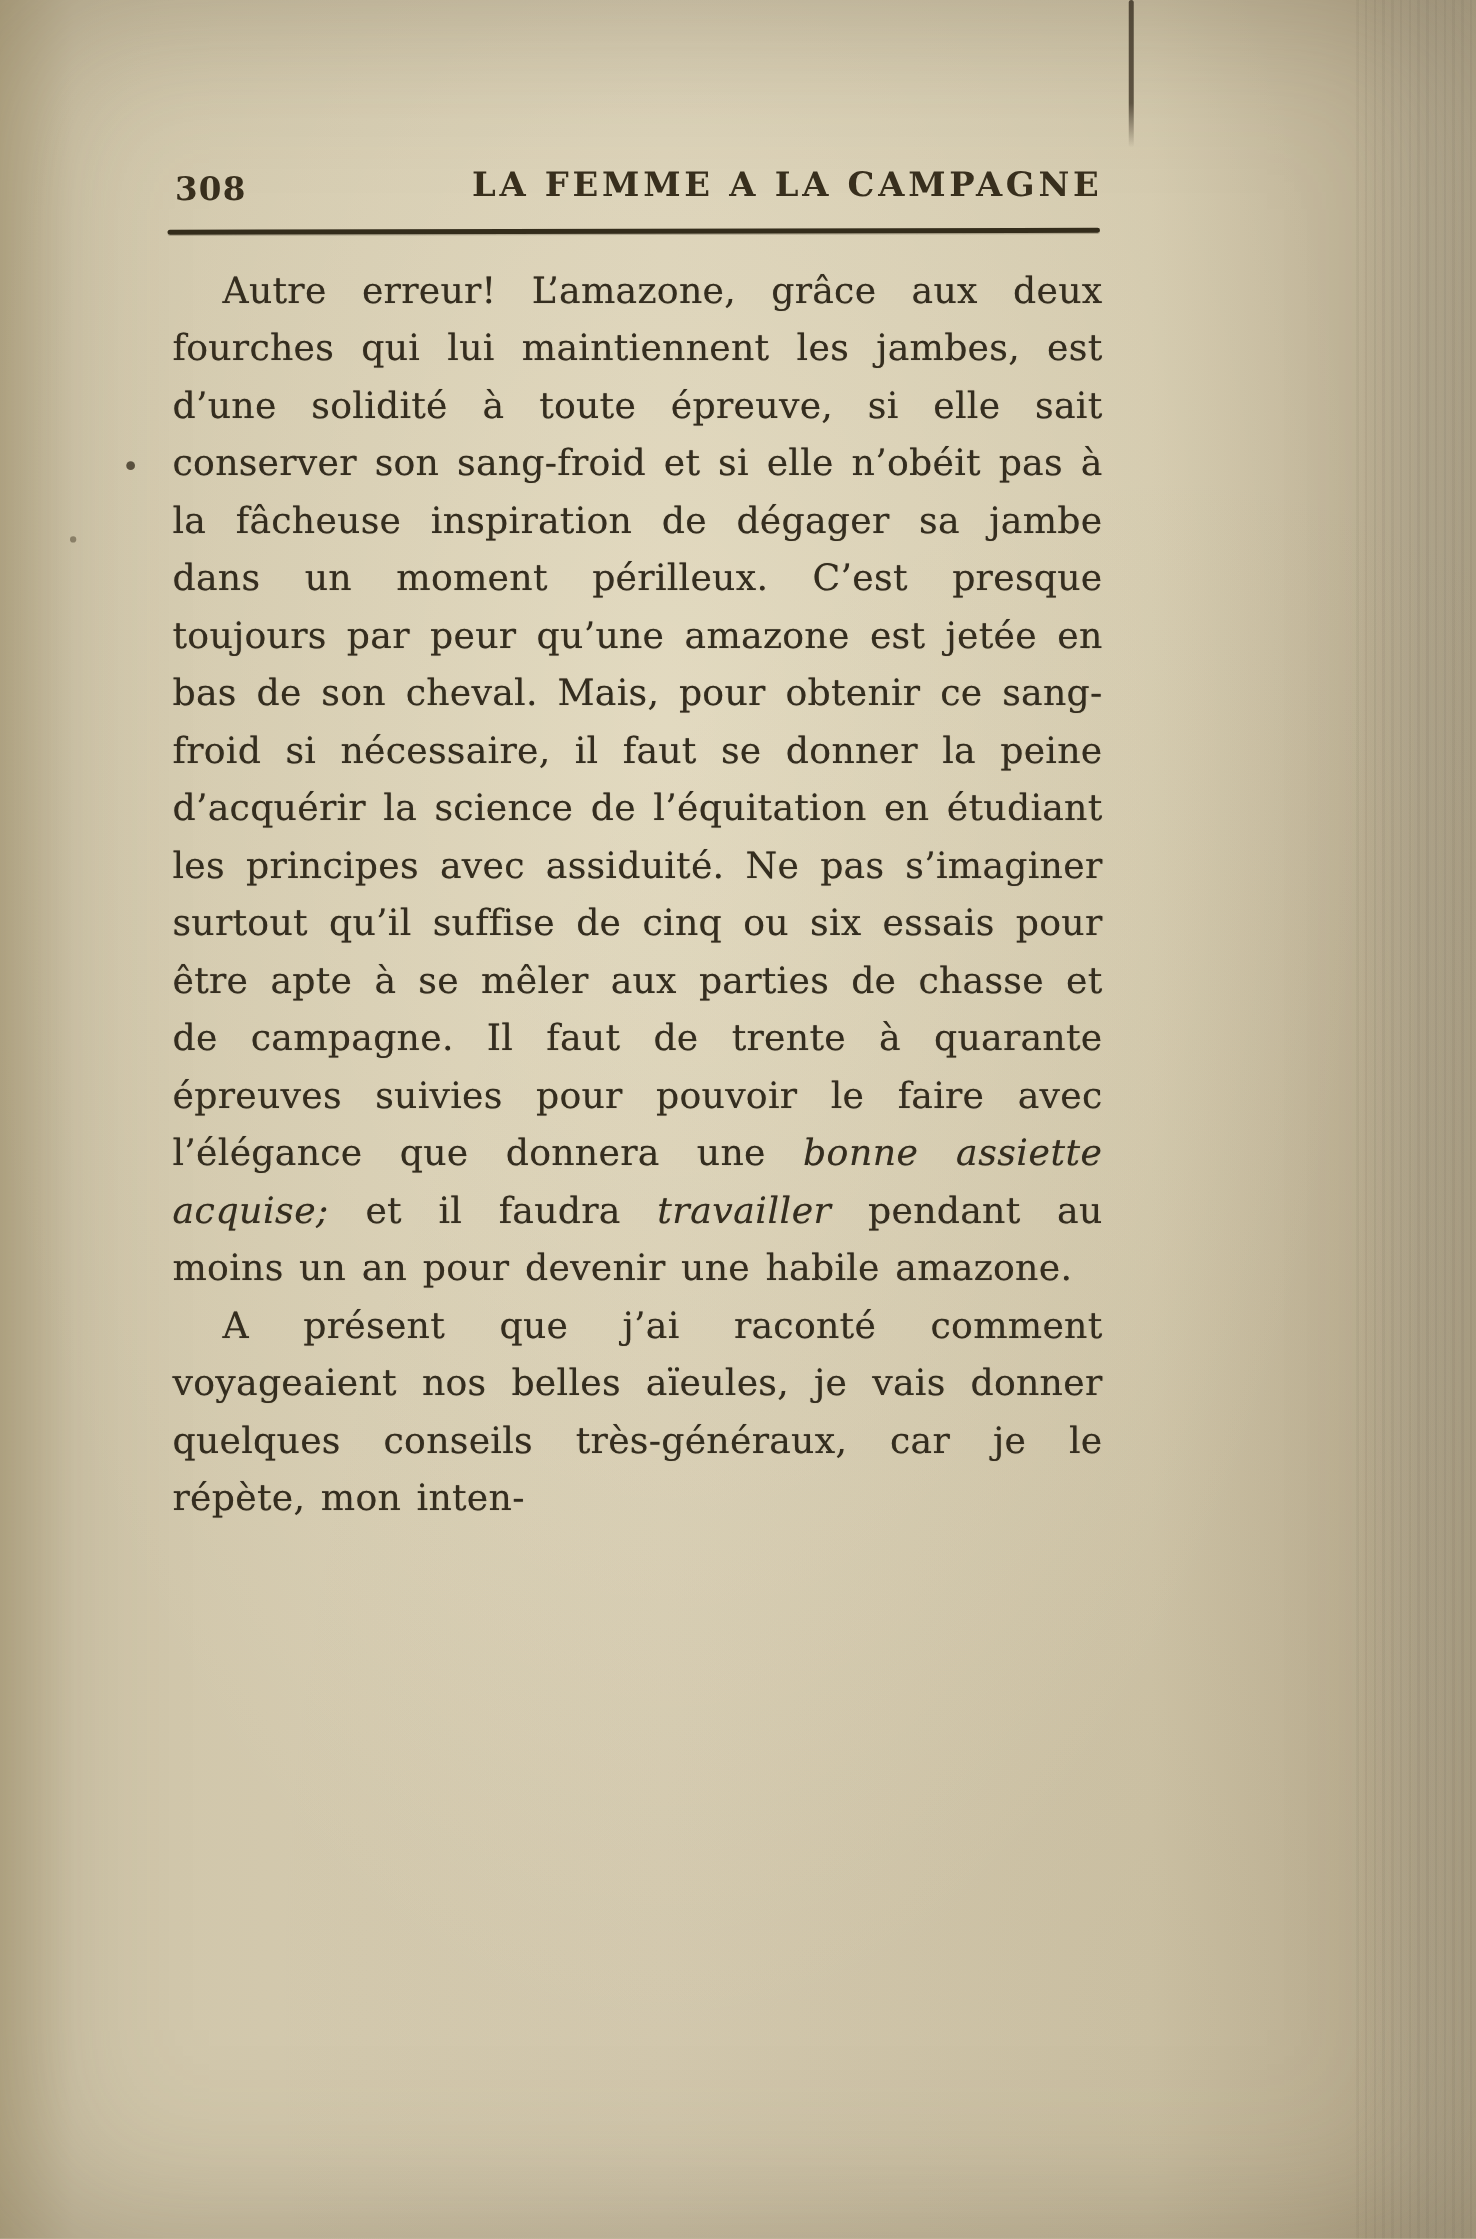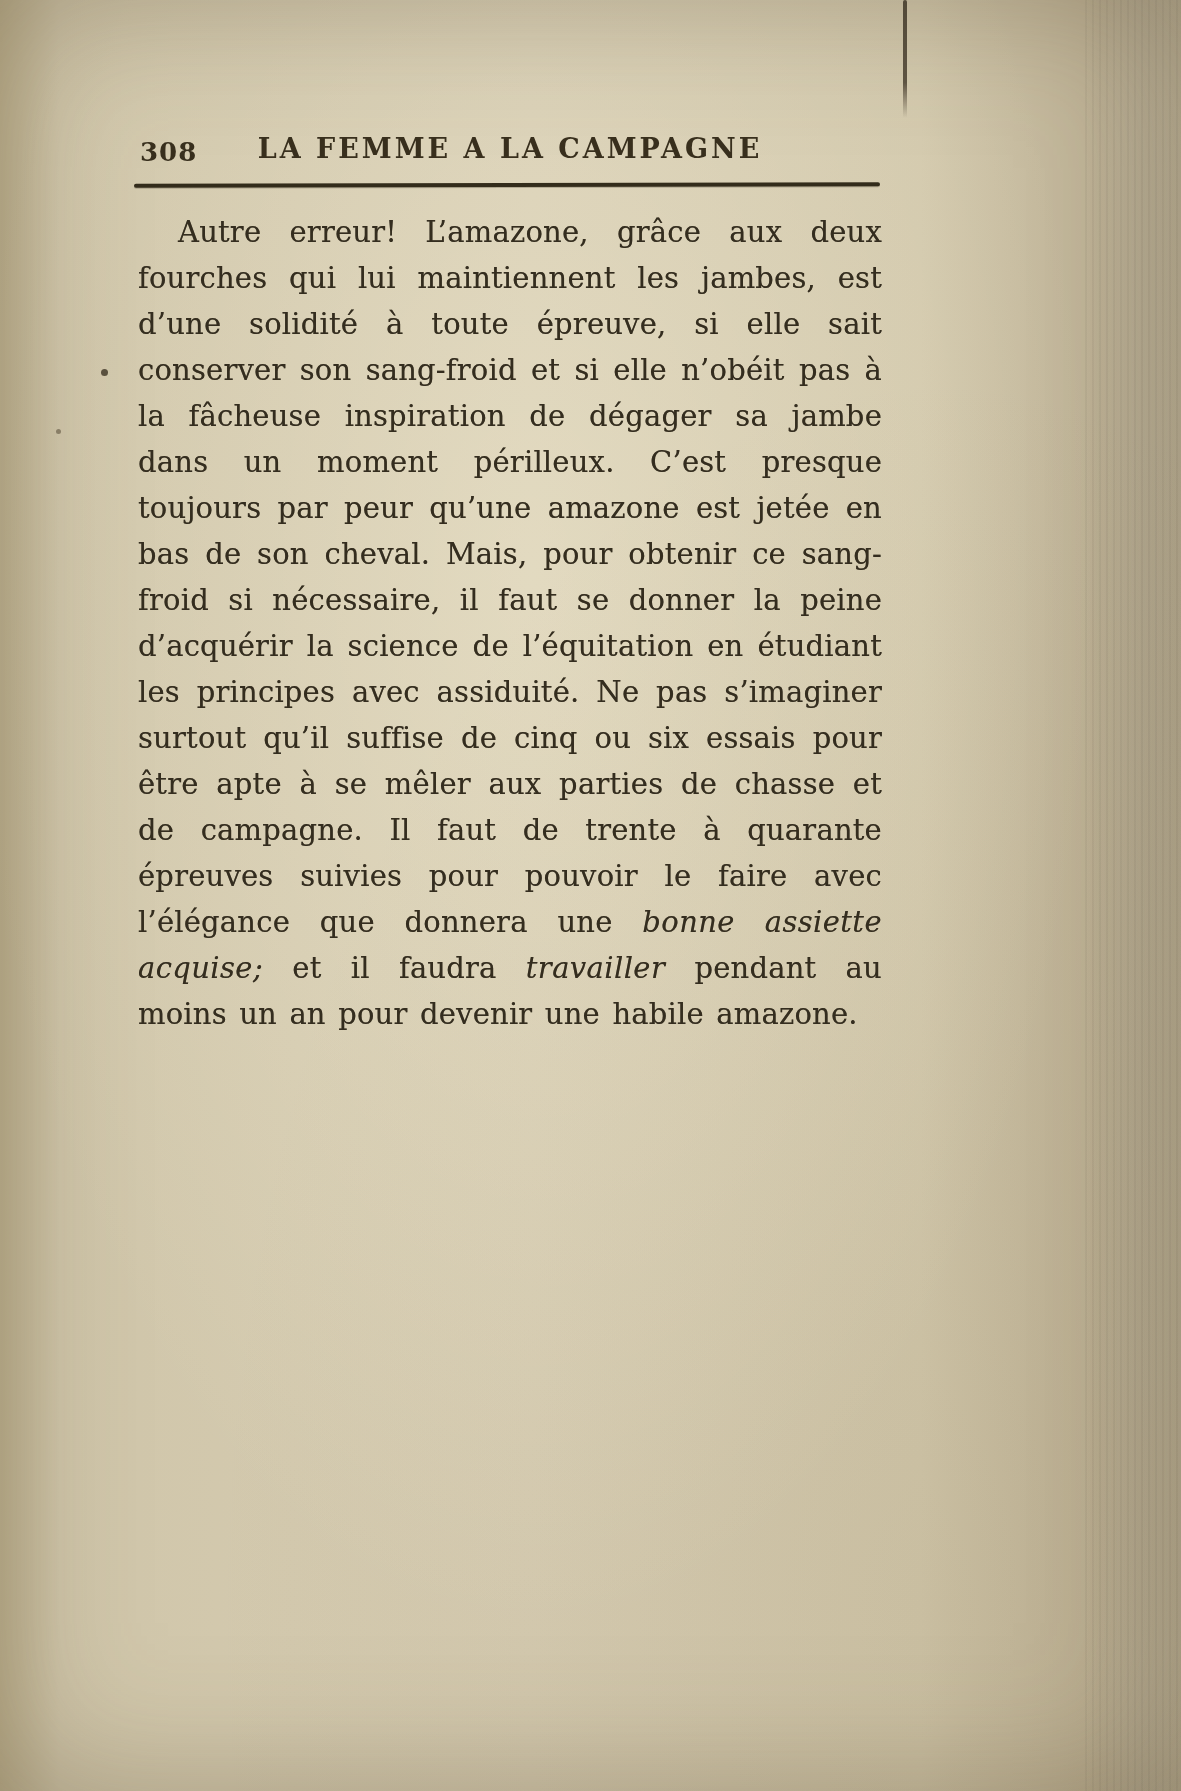--- a/index.html
+++ b/index.html
@@ -67,21 +67,21 @@
   }
   .page-number {
     position: absolute;
     left: 2px; top: 6px;
     font-size: 26px;
     font-weight: bold;
     letter-spacing: 1px;
   }
   .running-title {
     display: block;
-    text-align: center;
+    text-align: right;
     font-size: 27px;
     font-weight: bold;
     letter-spacing: 3px;
     padding-top: 2px;
   }
   .header-rule {
     height: 4px;
     background: #332c1b;
     margin: 8px 2px 0 -4px;
     transform: rotate(-0.12deg);
@@ -121,14 +121,15 @@
 
 <div class="sheet">
   <div class="page-header">
     <span class="page-number">308</span>
     <span class="running-title">LA FEMME A LA CAMPAGNE</span>
   </div>
   <div class="header-rule"></div>
 
   <div class="body-text">
     <p><span>Autre erreur! L’amazone, grâce aux deux fourches qui lui maintiennent les jambes, est d’une solidité à toute épreuve, si elle sait conserver son sang-froid et si elle n’obéit pas à la fâcheuse inspiration de dégager sa jambe dans un moment périlleux. C’est presque toujours par peur qu’une amazone est jetée en bas de son cheval. Mais, pour obtenir ce sang-froid si nécessaire, il faut se donner la peine d’acquérir la science de l’équitation en étudiant les principes avec assiduité. Ne pas s’imaginer surtout qu’il suffise de cinq ou six essais pour être apte à se mêler aux parties de chasse et de campagne. Il faut de trente à quarante épreuves suivies pour pouvoir le faire avec l’élégance que donnera une </span><em>bonne assiette acquise;</em><span> et il faudra </span><em>travailler</em><span> pendant au moins un an pour devenir une habile amazone.</span></p>
+    <p><span>A présent que j’ai raconté comment voyageaient nos belles aïeules, je vais donner quelques conseils très-généraux, car je le répète, mon inten-</span></p>
   </div>
 </div>
 
 </body></html>

